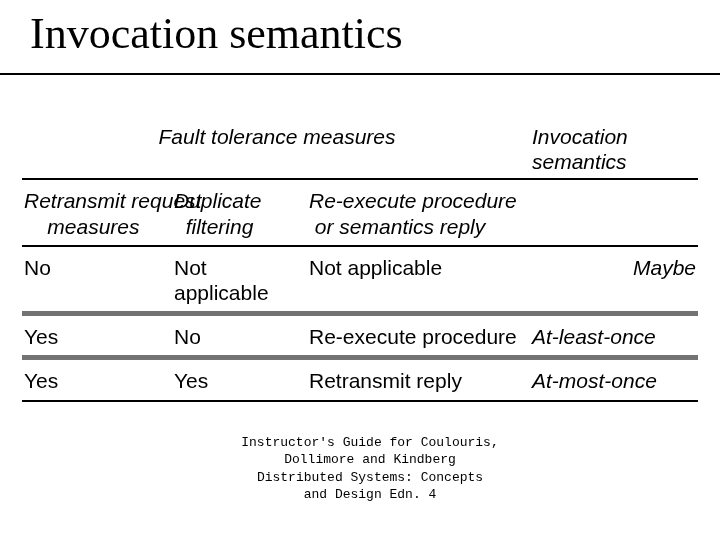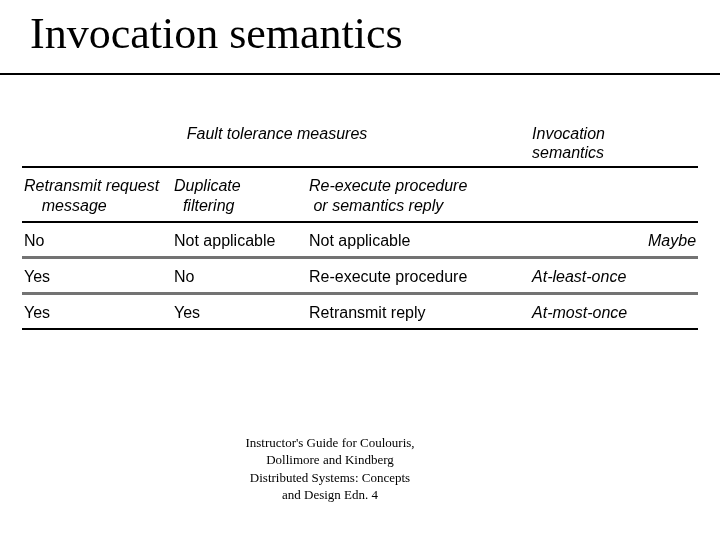--- a/index.html
+++ b/index.html
@@ -43,29 +43,29 @@
     table-layout: fixed;
   }
   col.c0 { width: 150px; }
   col.c1 { width: 135px; }
   col.c2 { width: 225px; }
   col.c3 { width: 166px; }
   td, th {
     padding: 8px 2px 6px 2px;
     text-align: left;
     vertical-align: top;
-    font-size: 16px;
+    font-size: 21px;
     line-height: 1.2;
     font-weight: normal;
   }
   tr.sep td, tr.sep th {
     border-top: 2px solid #000;
   }
   tr.thinsep td, tr.thinsep th {
-    border-top: 3px solid #737373;
+    border-top: 5px solid #737373;
   }
   .italic { font-style: italic; }
   .ftm {
     font-style: italic;
     text-align: center;
     padding-top: 4px;
     padding-bottom: 12px;
   }
   .inv-head {
     font-style: italic;
@@ -75,23 +75,24 @@
   }
   .nowrap { white-space: nowrap; }
   .right-col { padding-left: 0; }
   .footer {
     position: absolute;
     bottom: 36px;
     left: 0;
     width: 660px;
     font-size: 13px;
     text-align: center;
-    font-family: Liberation Serif, serif;
+    font-family: Liberation Mono, monospace;
     color: #000;
     line-height: 1.35;
+    padding-left: 40px;
   }
 </style>
 </head>
 <body>
 
 <div class="slide">
 
   <div class="title">Invocation semantics</div>
   <div class="title-underline"></div>
 
@@ -109,21 +110,21 @@
         <td class="ftm" colspan="3">Fault tolerance measures</td>
         <td class="inv-head right-col">
           <span style="white-space: pre-line;">Invocation
 semantics</span>
         </td>
       </tr>
 
       <tr class="sep">
         <td class="italic">
           <span class="nowrap">Retransmit request</span><br>
-          &nbsp;&nbsp;&nbsp;&nbsp;<span>message</span>
+          &nbsp;&nbsp;&nbsp;&nbsp;<span>measures</span>
         </td>
         <td class="italic">
           <span>Duplicate</span><br>
           &nbsp;&nbsp;<span>filtering</span>
         </td>
         <td class="italic">
           <span>Re-execute procedure</span><br>
           &nbsp;<span>or semantics reply</span>
         </td>
         <td class="right-col"></td>

